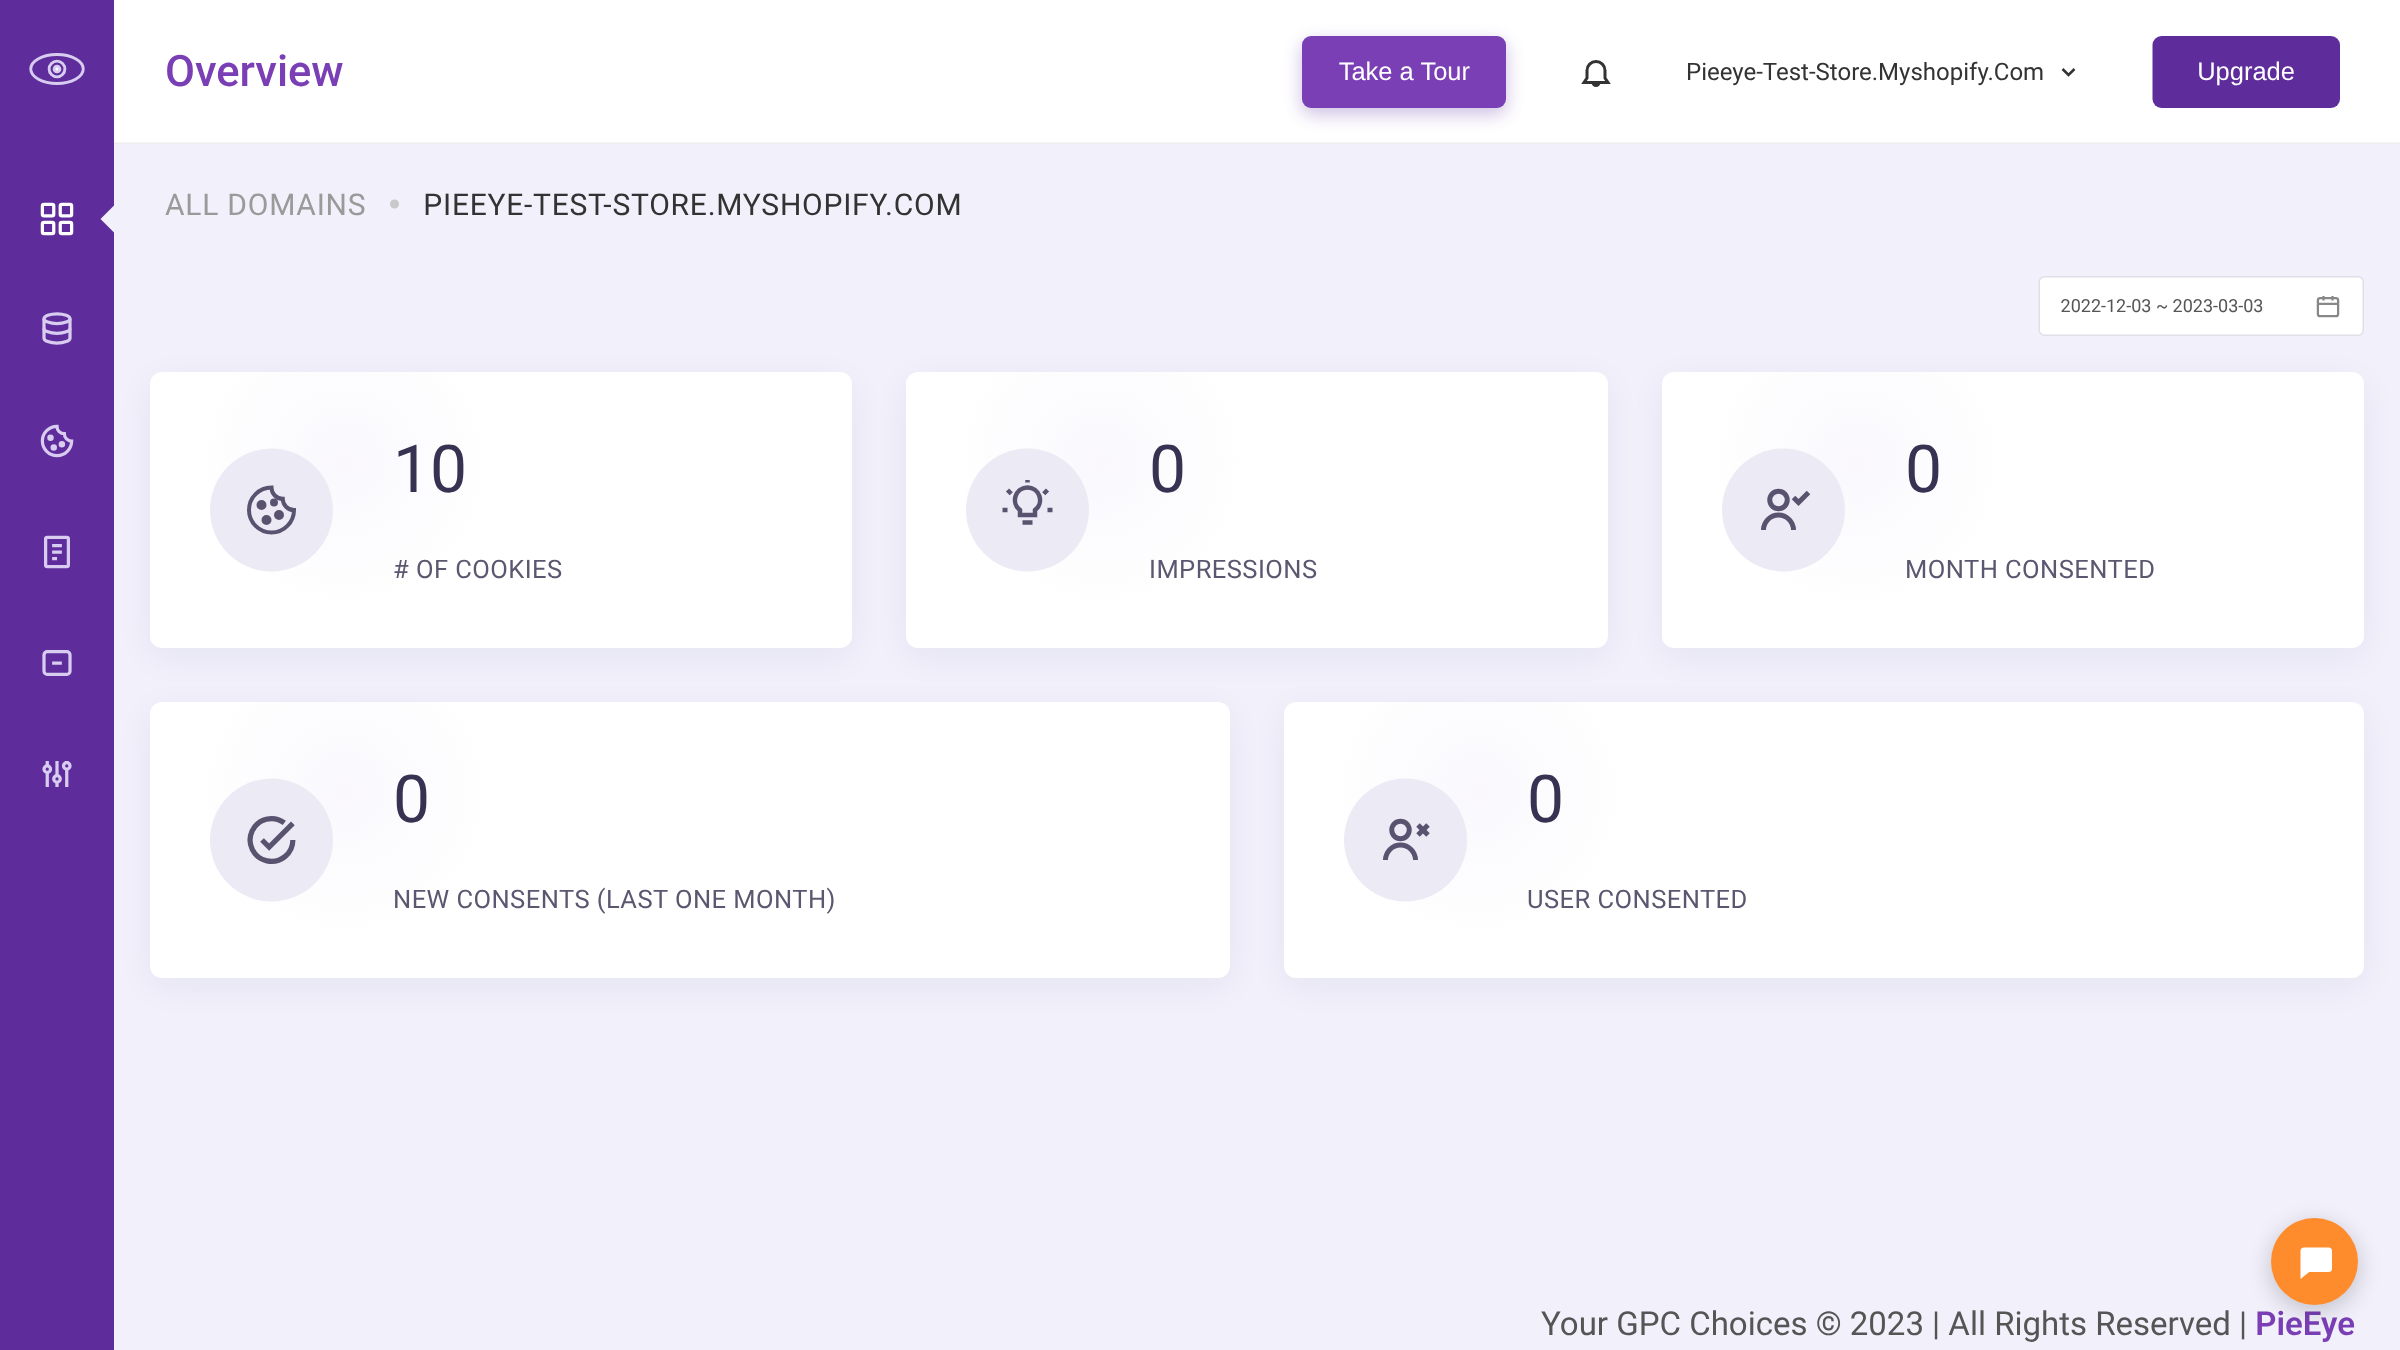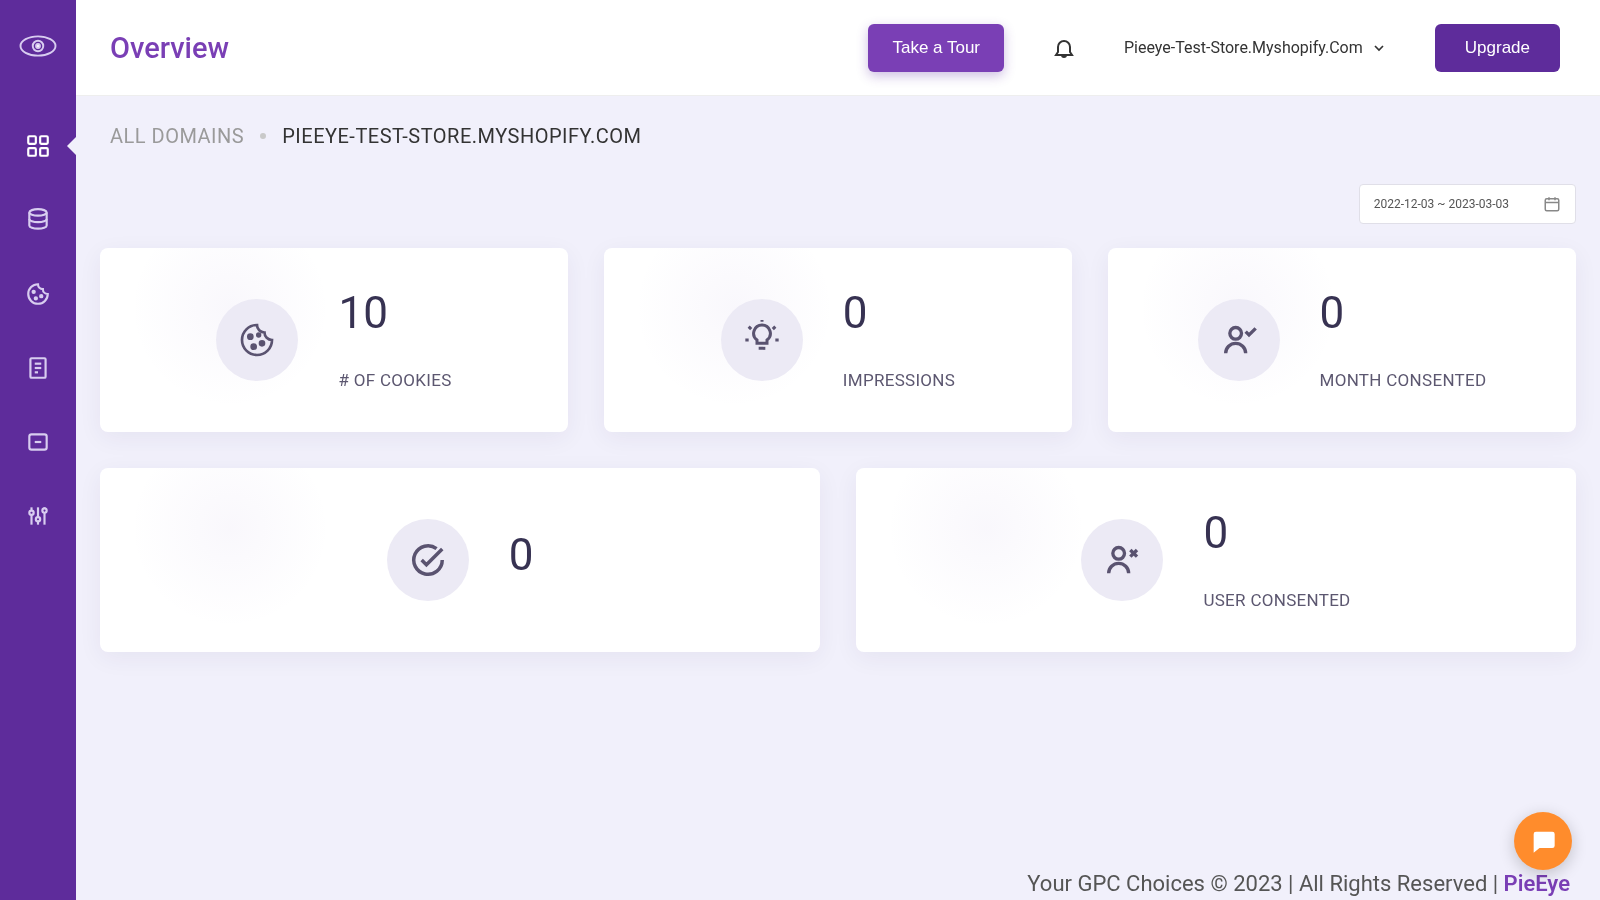--- a/index.html
+++ b/index.html
@@ -68,21 +68,21 @@
   .date-picker {
     background:#fff; border:1px solid var(--border); border-radius:4px; padding:10px 14px;
     display:flex; align-items:center; gap:34px; font-size:12px; color:#555; cursor:pointer;
   }
 
   .cards-row { display:flex; gap:36px; margin-bottom:36px; }
   .card {
     background:var(--card-bg); border-radius:8px; padding:36px 40px; flex:1;
     display:flex; align-items:center; gap:40px; min-height:184px;
     box-shadow:0 6px 24px rgba(50,40,90,0.06);
-    position:relative; overflow:hidden;justify-content:center;
+    position:relative; overflow:hidden;
   }
   .card::before {
     content:""; position:absolute; left:30px; top:-40px; width:200px; height:200px;
     border-radius:50%; background:radial-gradient(circle, rgba(140,110,200,0.05) 0%, rgba(140,110,200,0) 70%);
   }
   .icon-circle {
     width:82px; height:82px; border-radius:50%; background:var(--icon-circle);
     display:flex; align-items:center; justify-content:center; flex-shrink:0; position:relative; z-index:1;
   }
   .card-text { position:relative; z-index:1; }
@@ -261,20 +261,21 @@
     <div class="cards-row second">
       <div class="card">
         <div class="icon-circle">
           <svg width="38" height="38" viewBox="0 0 24 24" fill="none" stroke="#5a5370" stroke-width="2.2">
             <path d="M21 12a9 9 0 1 1-3.6-7.2"></path>
               <polyline points="8 12 11 15 21 5"></polyline>
           </svg>
         </div>
         <div class="card-text">
           <div class="card-value">0</div>
+          <div class="card-label">NEW CONSENTS (LAST ONE MONTH)</div>
         </div>
       </div>
 
       <div class="card">
         <div class="icon-circle">
           <svg width="40" height="40" viewBox="0 0 24 24" fill="none" stroke="#5a5370" stroke-width="2">
             <circle cx="10" cy="8" r="3.5"></circle>
               <path d="M4 20c0-3.3 2.7-6 6-6s6 2.7 6 6"></path>
             <line x1="17" y1="6" x2="21" y2="10"></line>
               <line x1="21" y1="6" x2="17" y2="10"></line>

